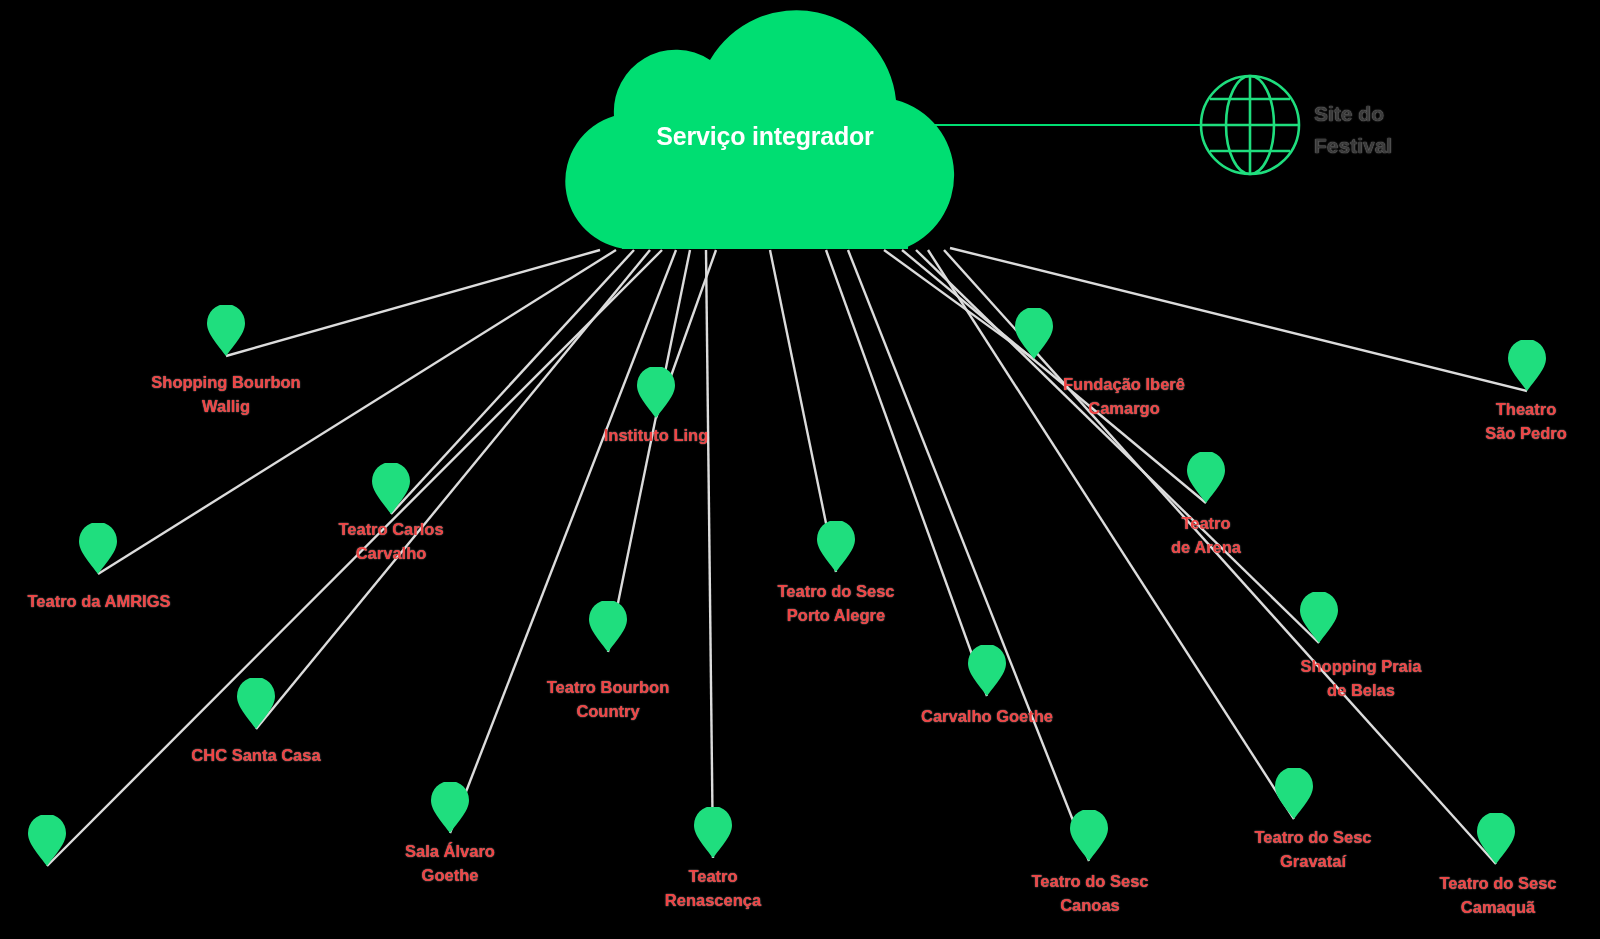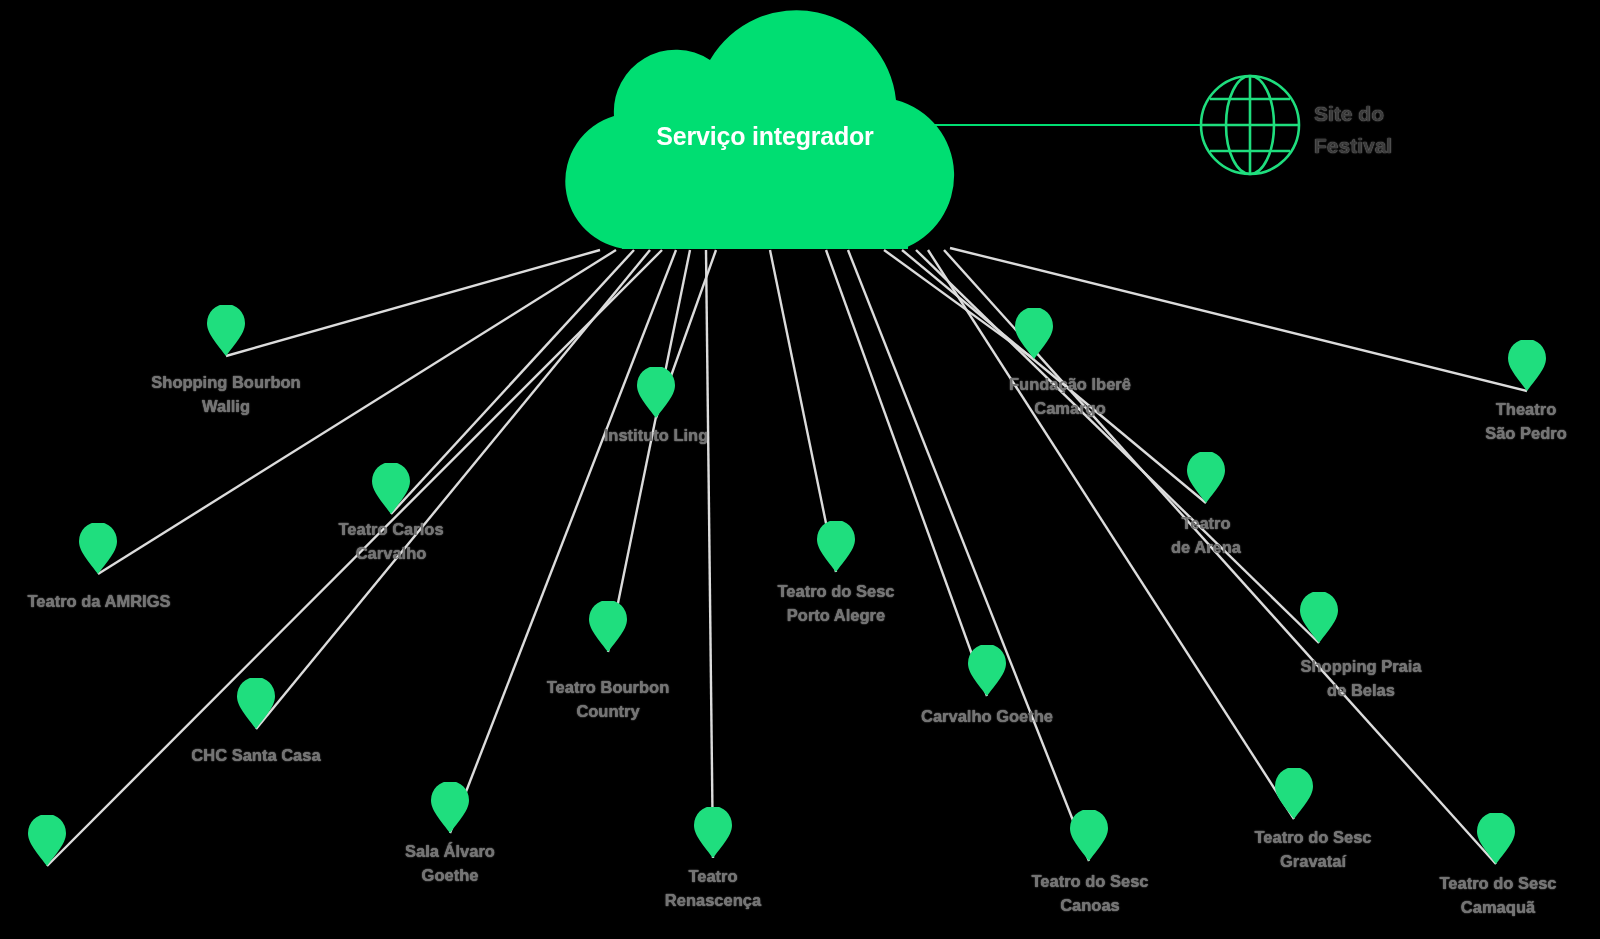--- a/index.html
+++ b/index.html
@@ -83,21 +83,21 @@
   
   .pin {
     position: absolute;
     width: 38px;
     height: 51px;
   }
   .pin svg { display: block; }
 
   .pin-label {
     position: absolute;
-    color: #737373;
+    color: #ef4444;
     font-size: 16.5px;
     font-weight: bold;
     line-height: 1.45;
     text-align: center;
     white-space: pre-line;
     text-shadow:
        0 0 1px rgba(255,255,255,0.55),
        0 0 2px rgba(255,255,255,0.28);
   }
 </style>
@@ -239,21 +239,21 @@
           <path d="M 19 51 C 6 34 0 27 0 18 A 19 19 0 0 1 38 18 C 38 27 32 34 19 51 Z" fill="#1FDE7E"></path>
         </svg>
       </div>
       <div class="pin-label" style="left: 980px; top: 870px; width: 220px;">Teatro do Sesc
 Canoas</div>
       <div class="pin" style="left: 1015px; top: 308px;">
         <svg viewBox="0 0 38 51" width="38" height="51" xmlns="http://www.w3.org/2000/svg">
           <path d="M 19 51 C 6 34 0 27 0 18 A 19 19 0 0 1 38 18 C 38 27 32 34 19 51 Z" fill="#1FDE7E"></path>
         </svg>
       </div>
-      <div class="pin-label" style="left: 960px; top: 373px; width: 220px;">Fundação Iberê
+      <div class="pin-label" style="left: 1014px; top: 373px; width: 220px;">Fundação Iberê
 Camargo</div>
       <div class="pin" style="left: 1187px; top: 452px;">
         <svg viewBox="0 0 38 51" width="38" height="51" xmlns="http://www.w3.org/2000/svg">
           <path d="M 19 51 C 6 34 0 27 0 18 A 19 19 0 0 1 38 18 C 38 27 32 34 19 51 Z" fill="#1FDE7E"></path>
         </svg>
       </div>
       <div class="pin-label" style="left: 1106px; top: 512px; width: 200px;">Teatro
 de Arena</div>
       <div class="pin" style="left: 1300px; top: 592px;">
         <svg viewBox="0 0 38 51" width="38" height="51" xmlns="http://www.w3.org/2000/svg">

